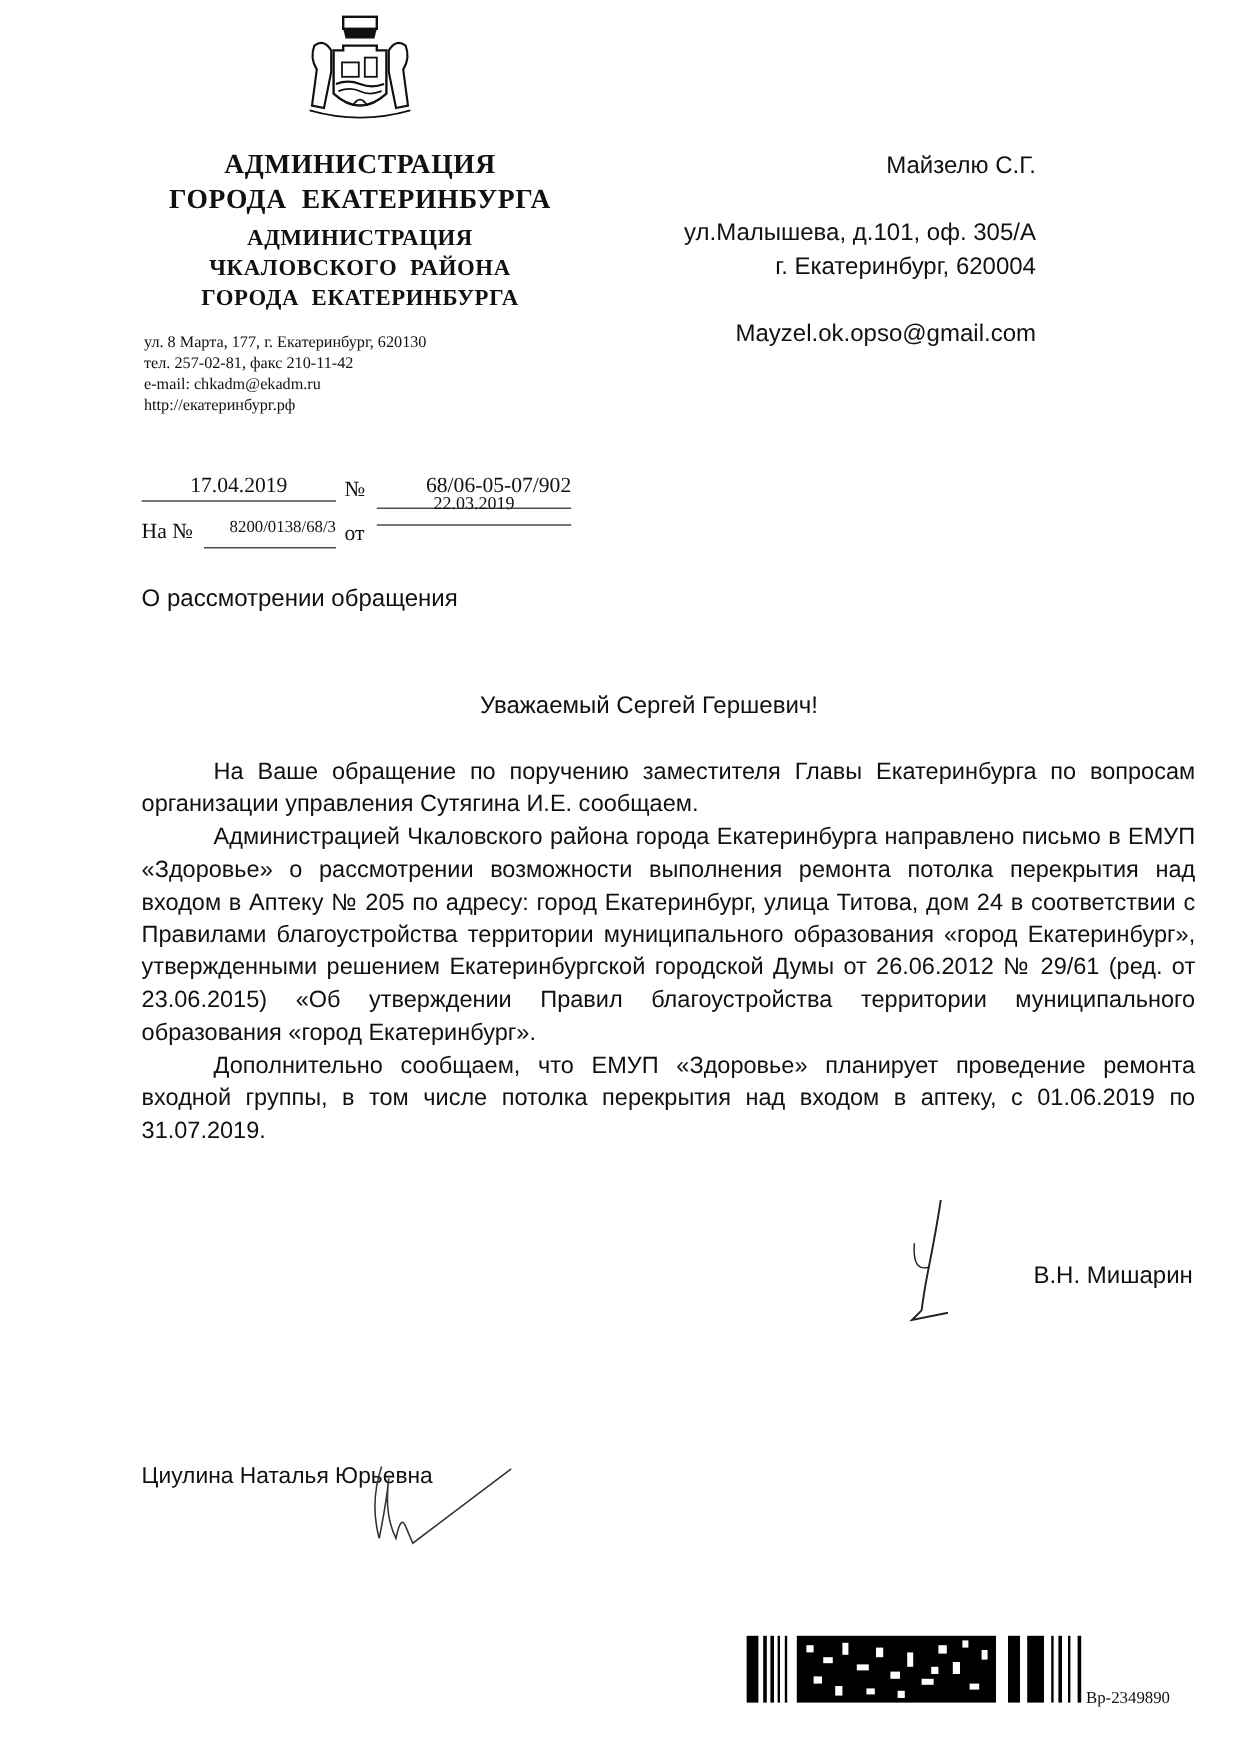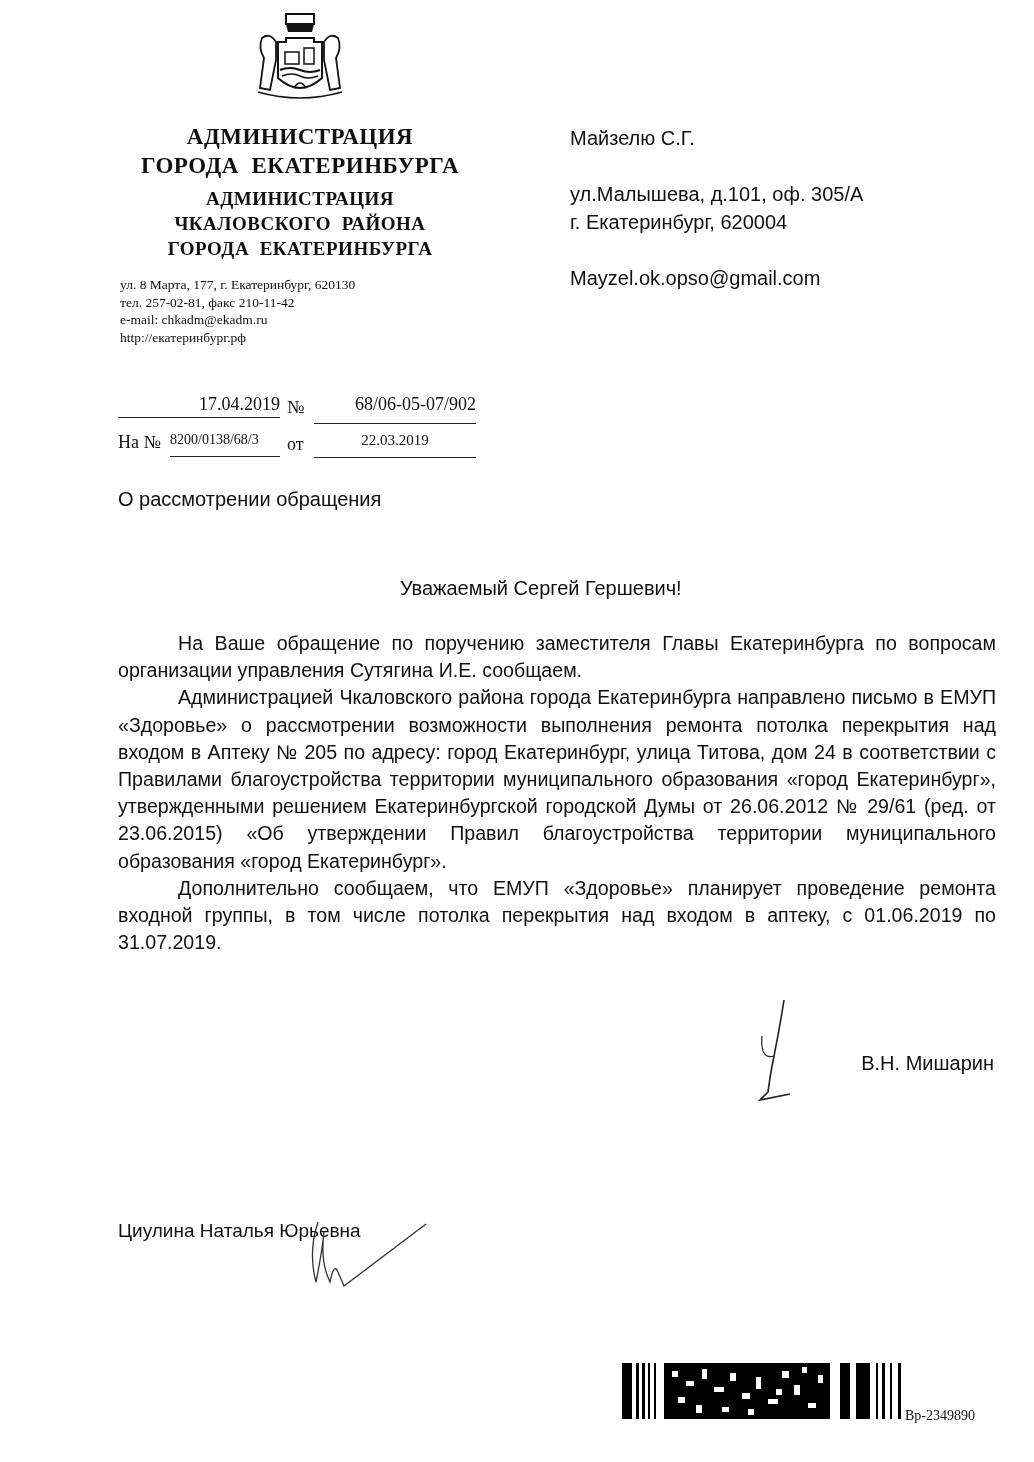--- a/index.html
+++ b/index.html
@@ -1,17 +1,17 @@
 <!DOCTYPE html>
 <html><head>
 <meta charset="utf-8">
 <style>
   html, body { margin: 0; padding: 0; background: #ffffff; }
   body { width: 1034px; height: 1462px; position: relative; overflow: hidden; color: #111; font-family: "Liberation Serif", serif; }
-  .abs { position: absolute; }
+  .abs { position: absolute; text-align: right; }
   .emblem { left: 248px; top: 8px; width: 104px; height: 98px; }
   .org-block { left: 110px; top: 122px; width: 380px; text-align: center; font-weight: bold; }
   .org-city { font-size: 23px; line-height: 29px; letter-spacing: 0.5px; }
   .org-district { font-size: 19px; line-height: 25px; margin-top: 6px; letter-spacing: 0.5px; }
   .org-contacts { left: 120px; top: 276px; width: 360px; text-align: left; font-size: 13.5px; line-height: 17.5px; }
   .reg-row { font-size: 18px; }
   .line { border-bottom: 1px solid #222; }
   .recipient { left: 570px; top: 124px; font-family: "Liberation Sans", sans-serif; font-size: 20px; line-height: 28px; }
   .recipient div { white-space: nowrap; }
   .subject { left: 118px; top: 488px; font-family: "Liberation Sans", sans-serif; font-size: 20px; }
@@ -52,34 +52,34 @@
   </div>
 </div>
 
 <div class="abs org-contacts">
   <div>ул. 8 Марта, 177, г. Екатеринбург, 620130</div>
   <div>тел. 257-02-81, факс 210-11-42</div>
   <div>e-mail: chkadm@ekadm.ru</div>
   <div>http://екатеринбург.рф</div>
 </div>
 
-<div class="abs reg-row" style="left:118px; top:394px; width:162px; text-align:right;">
+<div class="abs reg-row" style="left:118px; top:394px; width:162px; text-align:center;">
   <div class="line" style="padding-bottom:2px;">17.04.2019</div>
 </div>
 <div class="abs reg-row" style="left:287px; top:397px;">№</div>
 <div class="abs reg-row" style="left:314px; top:394px; width:162px; text-align:right;">
   <div class="line" style="padding-bottom:8px;">68/06-05-07/902</div>
 </div>
 
 <div class="abs reg-row" style="left:118px; top:432px;">На №</div>
 <div class="abs" style="left:170px; top:432px; width:110px; font-size:14px;">
   <div class="line" style="padding-bottom:8px;">8200/0138/68/3</div>
 </div>
 <div class="abs reg-row" style="left:287px; top:434px;">от</div>
-<div class="abs" style="left:314px; top:432px; width:162px; text-align:center; font-size:15px;">
+<div class="abs" style="left:314px; top:412px; width:162px; text-align:center; font-size:15px;">
   <div class="line" style="padding-bottom:8px;">22.03.2019</div>
 </div>
 
 <div class="abs recipient">
   <div>Майзелю С.Г.</div>
   <div style="height:28px"></div>
   <div>ул.Малышева, д.101, оф. 305/А</div>
   <div>г. Екатеринбург, 620004</div>
   <div style="height:28px"></div>
   <div>Mayzel.ok.opso@gmail.com</div>

